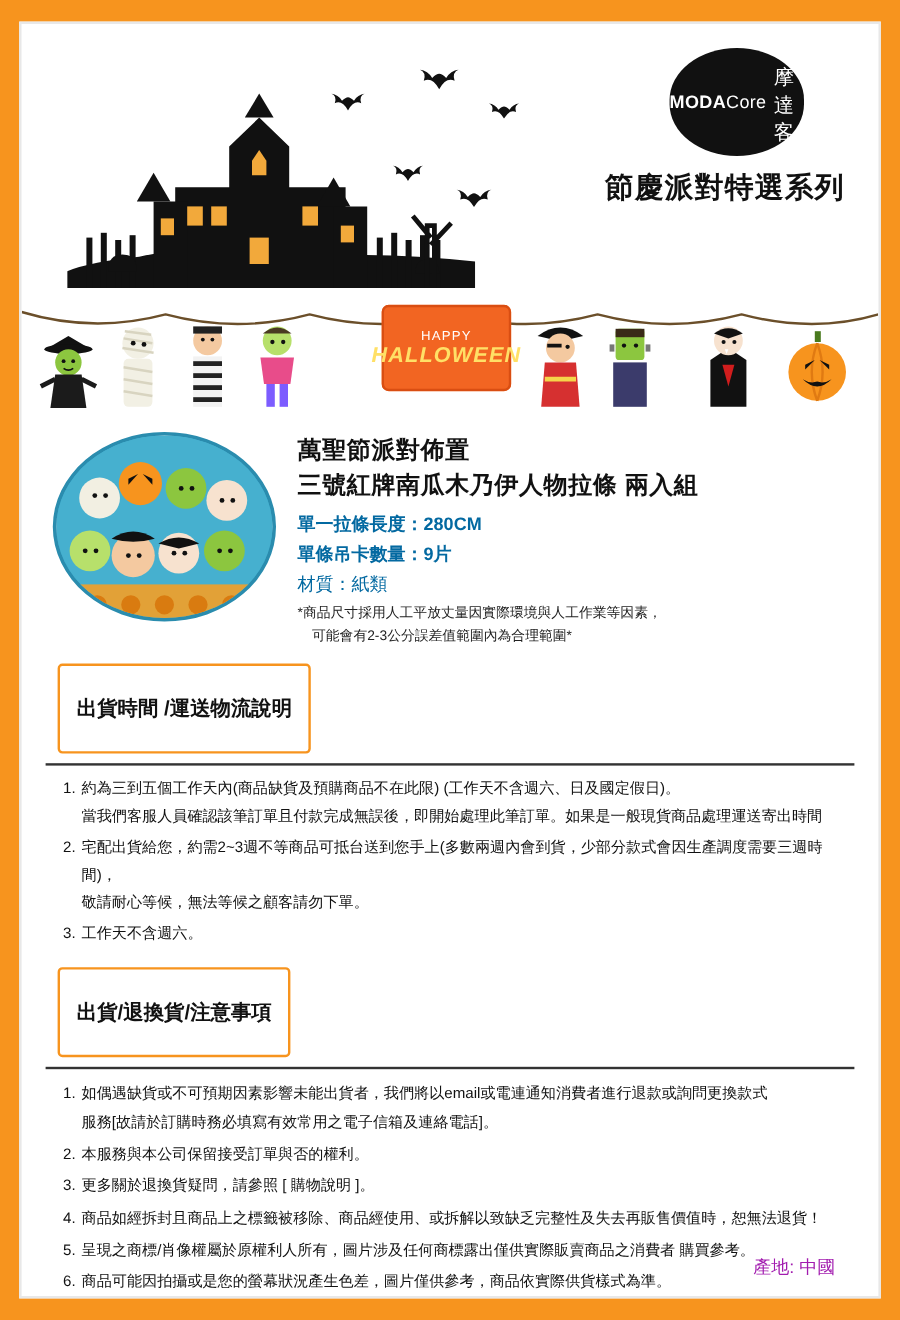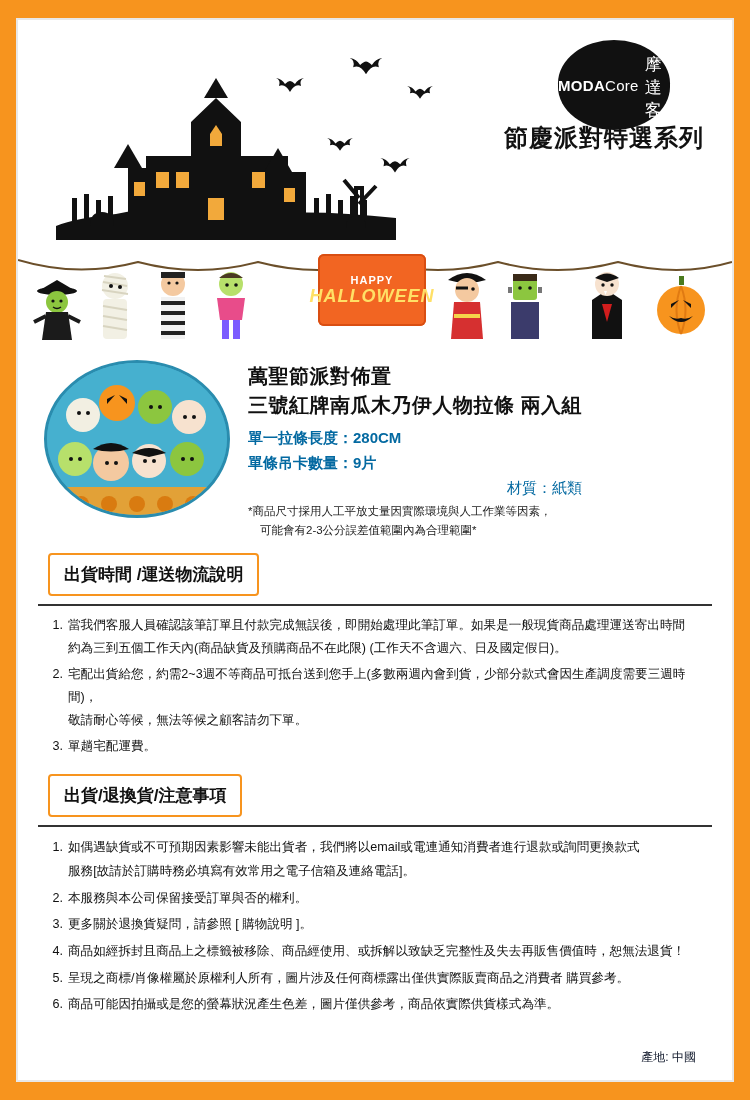--- a/index.html
+++ b/index.html
@@ -41,21 +41,21 @@
     width: 112px; height: 90px;
     background: #111; border-radius: 50%/48%;
     display: flex; flex-direction: row;
     align-items: center; justify-content: center;
     color: #fff;
   }
   .logo-badge .l1 { font-size: 15px; letter-spacing: .3px; }
   .logo-badge .l1 b { font-weight: bold; }
   .logo-badge .l2 { font-size: 17px; letter-spacing: 6px; margin-top: 4px; padding-left:6px;}
   .series-title {
-    position: absolute; right: 28px; top: 102px;
+    position: absolute; right: 28px; top: 120px;
     font-size: 24px; font-weight: bold; color: #111;
     letter-spacing: 1px;
   }
 
   
   .strip {
     position: relative;
     height: 110px;
     background: #fff;
     overflow: hidden;
@@ -71,21 +71,21 @@
   }
   .happy-badge {
     position: absolute; left: 300px; top: 14px;
     width: 108px; height: 72px;
     background: #f26522;
     border-radius: 6px;
     display:flex; flex-direction:column; align-items:center; justify-content:center;
     color: #fff;
     box-shadow: inset 0 0 0 2px #d94e12;
   }
-  .happy-badge .h1 { font-size: 11px; font-weight: bold; letter-spacing: 1px;}
+  .happy-badge .h1 { font-size: 11px; font-weight: normal; letter-spacing: 1px;}
   .happy-badge .h2 { font-size: 18px; font-weight: bold; font-style: italic; color:#ffe066; letter-spacing:1px;}
 
   
   .product {
     display: flex;
     padding: 6px 18px 0 18px;
   }
   .prod-img {
     position: relative;
     width: 200px; height: 168px;
@@ -100,31 +100,31 @@
     border: 3px solid #2a8cae;
   }
   .prod-text { padding-left: 12px; padding-top: 6px; }
   .prod-title {
     font-size: 20px; font-weight: bold; color: #111; line-height: 1.45;
     letter-spacing: .5px;
   }
   .spec {
     font-size: 15px; color: #0369a1; font-weight: bold; margin-top: 6px; line-height: 1.65;
   }
-  .spec .light { font-weight: normal; text-align: right; }
+  .spec .light { font-weight: normal; }
   .note {
     margin-top: 2px; font-size: 11.5px; color: #222; line-height: 1.6;
   }
   .note .indent { display:block; padding-left: 12px;}
 
   
   .sec-head {
     display: inline-block;
     margin: 14px 0 8px 30px;
-    padding: 8px 14px;
+    padding: 24px 14px;
     border: 2px solid #f7941e;
     border-radius: 4px;
     font-size: 17px; font-weight: bold; color: #111;
   }
   .rule {
     height: 2px; background: #333; margin: 0 20px 8px 20px;
   }
   .list {
     margin: 0 24px 0 28px;
     padding: 0;
@@ -133,21 +133,21 @@
     color: #111;
     line-height: 1.85;
   }
   .list li { display: flex; margin-bottom: 2px; }
   .list .num { flex: 0 0 22px; text-align: right; padding-right: 5px; }
   .list .body { flex: 1; }
   .list .body div { }
   .list.spaced { line-height: 1.95; }
   .footer-origin {
     position: absolute; right: 36px; bottom: 14px;
-    font-size: 12px; color: #0f172a;
+    font-size: 15px; color: #a21caf;
   }
 </style>
 </head>
 <body>
 
 <div class="page">
   <div class="inner">
 
     
     <div class="hero">
@@ -381,35 +381,35 @@
       </div>
     </div>
 
     
     <div class="sec-head">出貨時間 /運送物流說明</div>
     <div class="rule"></div>
     <ul class="list">
       <li>
         <span class="num">1.</span>
         <span class="body">
+          <div>約為三到五個工作天內(商品缺貨及預購商品不在此限) (工作天不含週六、日及國定假日)。</div>
           <div>當我們客服人員確認該筆訂單且付款完成無誤後，即開始處理此筆訂單。如果是一般現貨商品處理運送寄出時間</div>
-          <div>約為三到五個工作天內(商品缺貨及預購商品不在此限) (工作天不含週六、日及國定假日)。</div>
         </span>
       </li>
       <li>
         <span class="num">2.</span>
         <span class="body">
           <div>宅配出貨給您，約需2~3週不等商品可抵台送到您手上(多數兩週內會到貨，少部分款式會因生產調度需要三週時間)，</div>
           <div>敬請耐心等候，無法等候之顧客請勿下單。</div>
         </span>
       </li>
       <li>
         <span class="num">3.</span>
         <span class="body">
-          <div>單趟宅配運費。</div>
+          <div>工作天不含週六。</div>
         </span>
       </li>
     </ul>
 
     
     <div class="sec-head">出貨/退換貨/注意事項</div>
     <div class="rule"></div>
     <ul class="list spaced">
       <li>
         <span class="num">1.</span>

